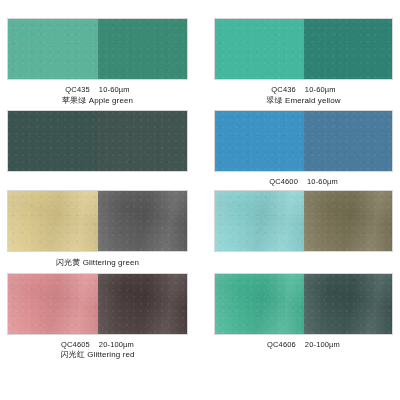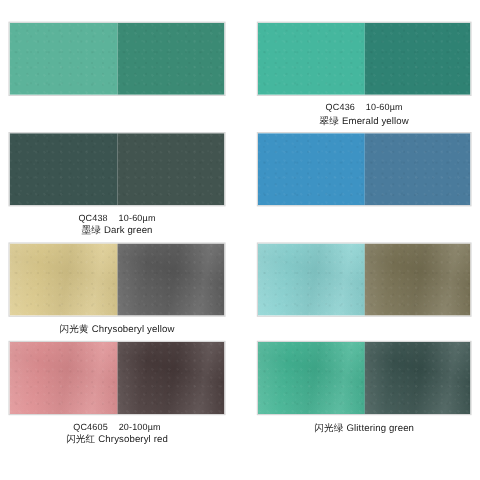--- a/index.html
+++ b/index.html
@@ -102,20 +102,28 @@
 <body style="background-color: rgb(255, 255, 255);">
 
 <div id="catalog">
   <div class="grid">
 
     <div class="swatch-cell">
       <div class="swatch-strip">
         <div class="swatch-half" style="background-color: rgb(92, 179, 154);"></div>
         <div class="swatch-half" style="background-color: rgb(59, 138, 116);"></div>
       </div>
+      <div class="caption">
+        <div class="line1">
+          <span class="code">QC435</span><span class="thickness">10-60µm</span>
+        </div>
+        <div class="line2">
+          <span class="cn">苹果绿</span><span class="en">Apple green</span>
+        </div>
+      </div>
     </div>
 
     <div class="swatch-cell">
       <div class="swatch-strip">
         <div class="swatch-half" style="background-color: rgb(69, 183, 158);"></div>
         <div class="swatch-half" style="background-color: rgb(47, 130, 115);"></div>
       </div>
       <div class="caption">
         <div class="line1">
           <span class="code">QC436</span><span class="thickness">10-60µm</span>
@@ -124,47 +132,42 @@
           <span class="cn">翠绿</span><span class="en">Emerald yellow</span>
         </div>
       </div>
     </div>
 
     <div class="swatch-cell">
       <div class="swatch-strip">
         <div class="swatch-half" style="background-color: rgb(59, 84, 80);"></div>
         <div class="swatch-half" style="background-color: rgb(66, 84, 79);"></div>
       </div>
-      <div class="caption">
-        <div class="line1">
-          <span class="code">QC438</span><span class="thickness">10-60µm</span>
-        </div>
-        <div class="line2">
-          <span class="cn">墨绿</span><span class="en">Dark green</span>
-        </div>
-      </div>
     </div>
 
     <div class="swatch-cell">
       <div class="swatch-strip">
         <div class="swatch-half" style="background-color: rgb(61, 147, 196);"></div>
         <div class="swatch-half" style="background-color: rgb(74, 123, 156);"></div>
       </div>
       <div class="caption">
+        <div class="line1">
+          <span class="code">QC4600</span><span class="thickness">10-60µm</span>
+        </div>
       </div>
     </div>
 
     <div class="swatch-cell">
       <div class="swatch-strip">
         <div class="swatch-half cloudy" style="background-color: rgb(221, 203, 141);"></div>
         <div class="swatch-half cloudy" style="background-color: rgb(92, 92, 92);"></div>
       </div>
       <div class="caption">
         <div class="line2">
-          <span class="cn">闪光黄</span><span class="en">Chrysoberyl yellow</span>
+          <span class="cn">闪光黄</span><span class="en">Glittering green</span>
         </div>
       </div>
     </div>
 
     <div class="swatch-cell">
       <div class="swatch-strip">
         <div class="swatch-half cloudy" style="background-color: rgb(138, 211, 210);"></div>
         <div class="swatch-half cloudy" style="background-color: rgb(122, 115, 85);"></div>
       </div>
     </div>
@@ -172,31 +175,31 @@
     <div class="swatch-cell">
       <div class="swatch-strip">
         <div class="swatch-half cloudy" style="background-color: rgb(224, 143, 146);"></div>
         <div class="swatch-half cloudy" style="background-color: rgb(74, 60, 60);"></div>
       </div>
       <div class="caption">
         <div class="line1">
           <span class="code">QC4605</span><span class="thickness">20-100µm</span>
         </div>
         <div class="line2">
-          <span class="cn">闪光红</span><span class="en">Chrysoberyl red</span>
+          <span class="cn">闪光红</span><span class="en">Glittering red</span>
         </div>
       </div>
     </div>
 
     <div class="swatch-cell">
       <div class="swatch-strip">
         <div class="swatch-half cloudy" style="background-color: rgb(67, 181, 148);"></div>
         <div class="swatch-half cloudy" style="background-color: rgb(58, 83, 79);"></div>
       </div>
       <div class="caption">
-        <div class="line2">
-          <span class="cn">闪光绿</span><span class="en">Glittering green</span>
+        <div class="line1">
+          <span class="code">QC4606</span><span class="thickness">20-100µm</span>
         </div>
       </div>
     </div>
 
   </div>
 </div>
 
 </body></html>

